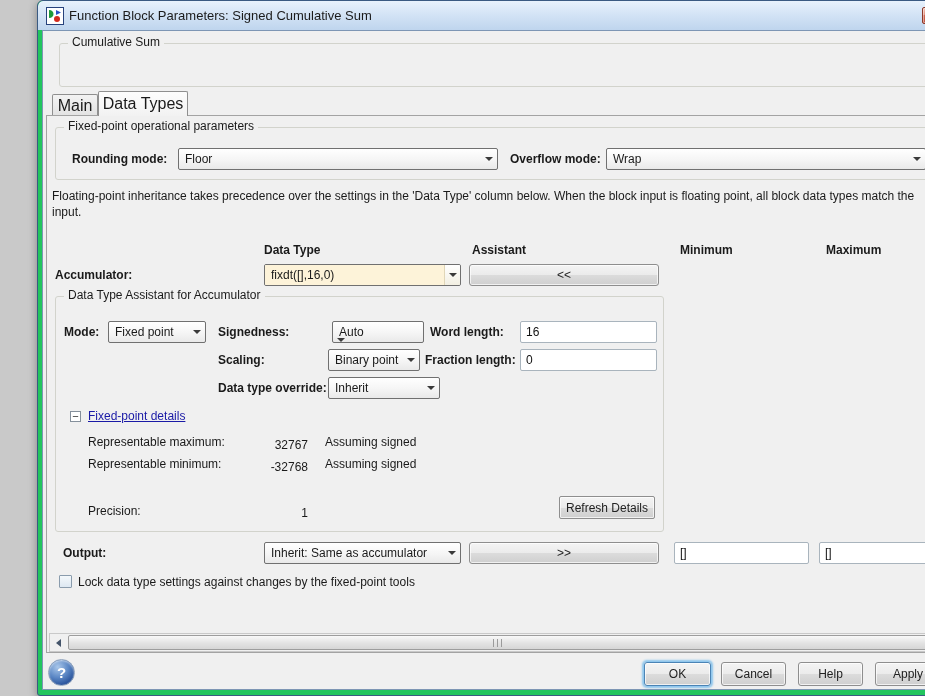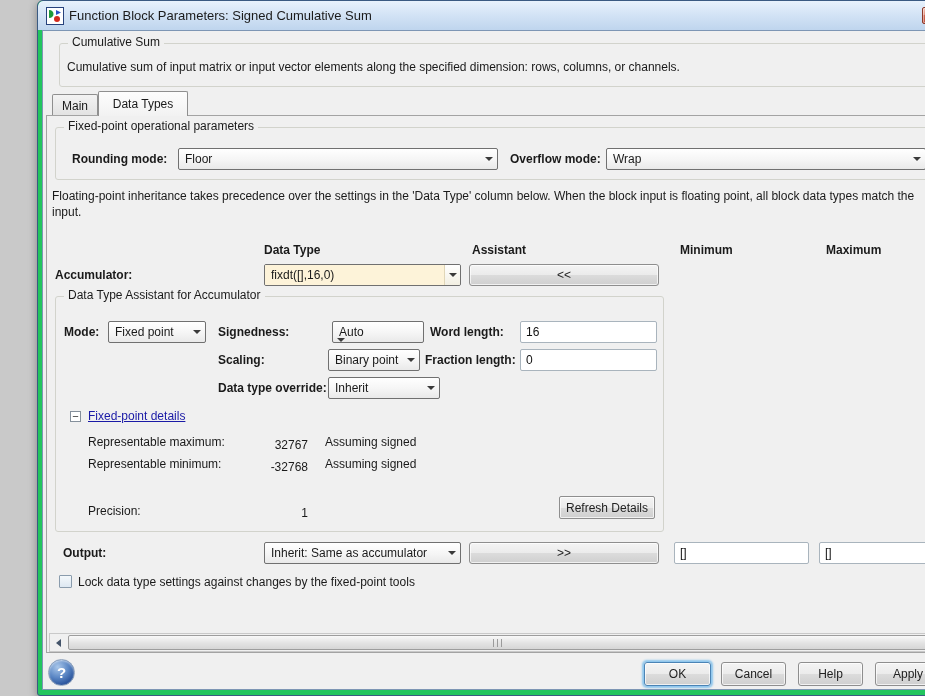--- a/index.html
+++ b/index.html
@@ -22,21 +22,21 @@
   .combo .arrzone{width:16px;display:flex;align-items:center;justify-content:center;flex:none;}
   .arr{width:0;height:0;border-left:4px solid transparent;border-right:4px solid transparent;border-top:4px solid #3a3a3a;}
   .combo.acc .txt{background:#fdf3d9;}
   .combo.acc .arrzone{border-left:1px solid #e0d6b8;background:linear-gradient(180deg,#ffffff,#f2efe2);}
 
   .btn{position:absolute;height:22px;border:1px solid #8e8e8e;border-radius:3px;background:linear-gradient(180deg,#f4f4f4 0%,#ebebeb 50%,#dcdcdc 50%,#cfcfcf 100%);display:flex;align-items:center;justify-content:center;font-size:12px;color:#222;box-shadow:inset 0 0 0 1px rgba(255,255,255,.7);}
   .btn.default{border:1px solid #4b84b5;box-shadow:0 0 2px 2px #8cc5ec, inset 0 0 0 1px rgba(255,255,255,.7);}
 
   .input{position:absolute;height:22px;border:1px solid #a9b4bd;border-radius:2px;background:#fff;font-family:"Liberation Sans",sans-serif;font-size:12px;padding:0 5px;color:#111;}
 
-  .tab{position:absolute;border:1px solid #8f8f8f;border-bottom:none;border-radius:2px 2px 0 0;display:flex;align-items:center;justify-content:center;font-size:12px;}
+  .tab{position:absolute;border:1px solid #8f8f8f;border-bottom:none;border-radius:2px 2px 0 0;display:flex;align-items:center;justify-content:center;font-size:16px;}
   .tab.inactive{background:linear-gradient(180deg,#f3f3f3,#e2e2e2);z-index:1;}
   .tab.active{background:linear-gradient(180deg,#fdfdfd,#f2f2f2);z-index:3;}
 
   .panel{position:absolute;left:3px;top:84px;width:908px;height:538px;border:1px solid #a3a3a3;background:#f0f0f0;z-index:2;}
 
   .note{position:absolute;line-height:16px;}
   .collapse-box{position:absolute;width:11px;height:11px;border:1px solid #85909c;background:#fff;font-size:11px;line-height:9px;text-align:center;color:#333;}
   .details-link{position:absolute;color:#1a1aa6;text-decoration:underline;height:16px;line-height:16px;white-space:nowrap;}
 
   .checkbox{position:absolute;width:13px;height:13px;border:1px solid #8a9cad;border-radius:1px;background:linear-gradient(180deg,#f4f8fb,#dde8f2);}
@@ -69,21 +69,20 @@
       <svg width="9" height="8" viewBox="0 0 9 8">
         <path d="M1 1 L8 7 M8 1 L1 7" stroke="#ffffff" stroke-width="2" fill="none"></path>
       </svg>
     </div>
   </div>
 
   <div class="body">
 
     <div class="groupbox" style="left:16px;top:12px;width:910px;height:44px;">
       <span class="legend">Cumulative Sum</span>
-      <div class="lbl" style="left:7px;top:14px;height:18px;line-height:18px;">Cumulative sum of input matrix or input vector elements along the specified dimension: rows, columns, or channels.</div>
     </div>
 
     <div class="tab inactive" style="left:9px;top:63px;width:46px;height:22px;">
       <span>Main</span>
     </div>
     <div class="tab active" style="left:55px;top:60px;width:90px;height:25px;">
       <span>Data Types</span>
     </div>
 
     <div class="panel">

